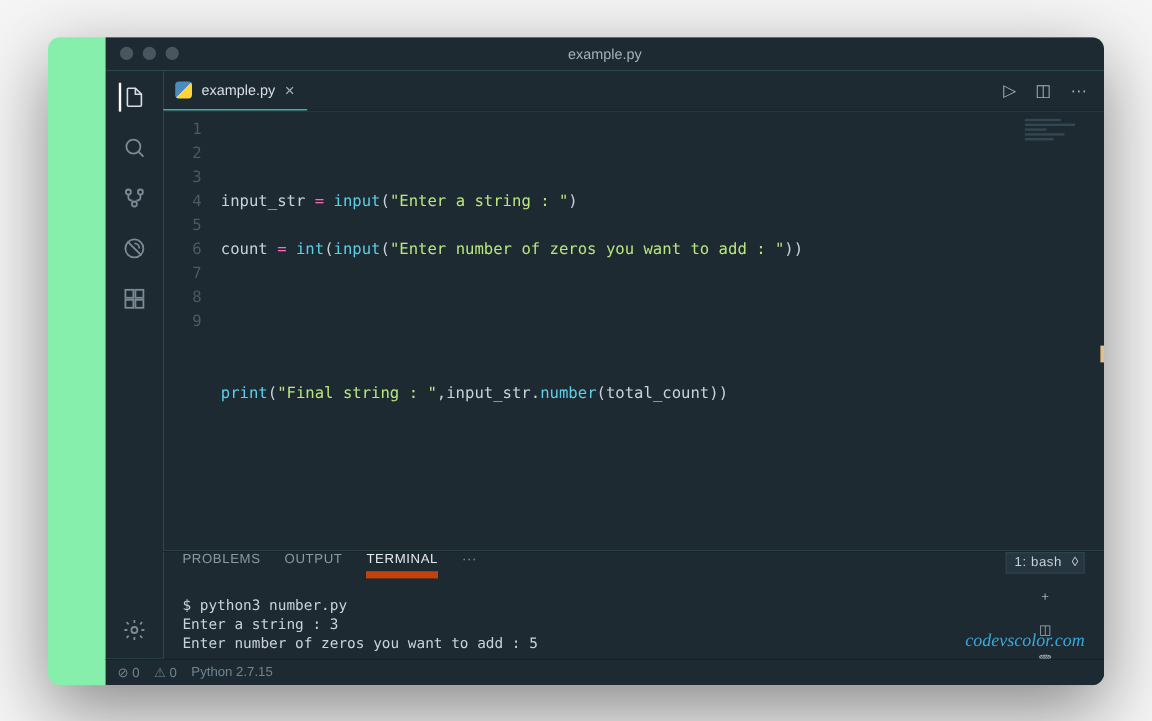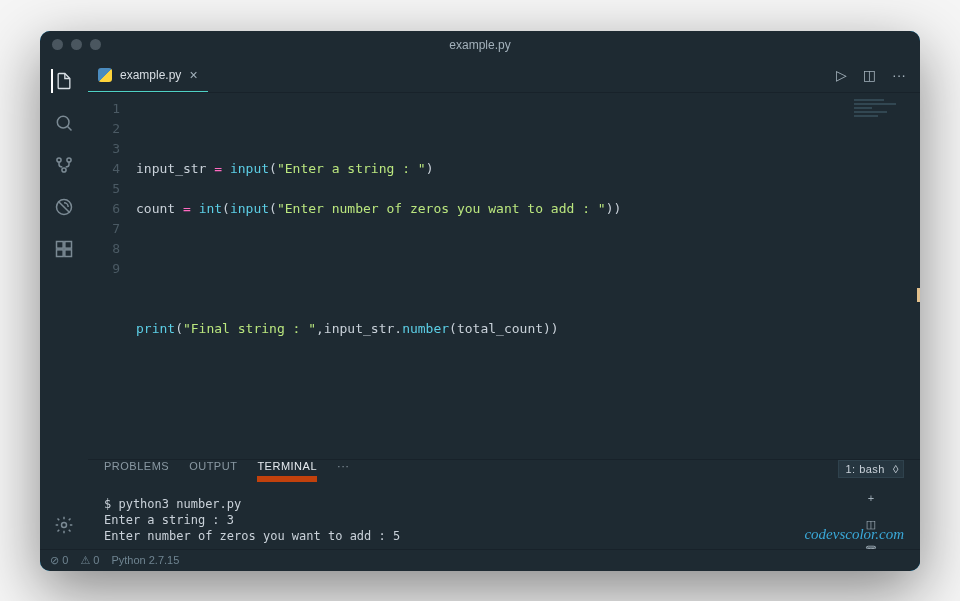--- a/index.html
+++ b/index.html
@@ -8,27 +8,28 @@
   font-family: -apple-system, BlinkMacSystemFont, "Segoe UI", sans-serif;
   display: flex;
   align-items: center;
   justify-content: center;
   min-height: 601px;
   width: 960px;
 }
 .window {
   width: 880px;
   height: 540px;
-  background: #0ea5e9;
+  background: #86efac;
   border-radius: 10px;
   box-shadow: 0 20px 60px rgba(0,0,0,0.45);
   display: flex;
   flex-direction: column;
   overflow: hidden;
   position: relative;
+  padding-left: 48px;
 }
 .titlebar {
   height: 28px;
   display: flex;
   align-items: center;
   padding: 0 12px;
   background: #1e2a32;
   position: relative;
 }
 .traffic { display: flex; gap: 8px; }

